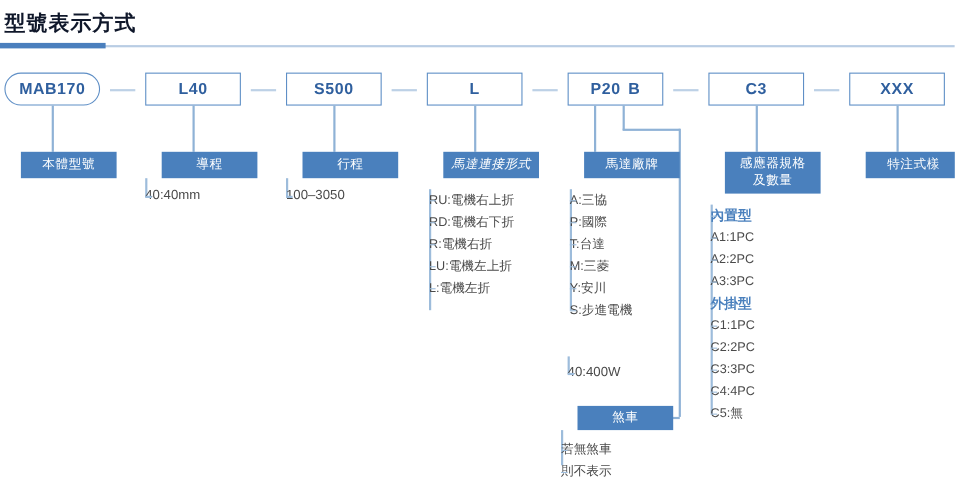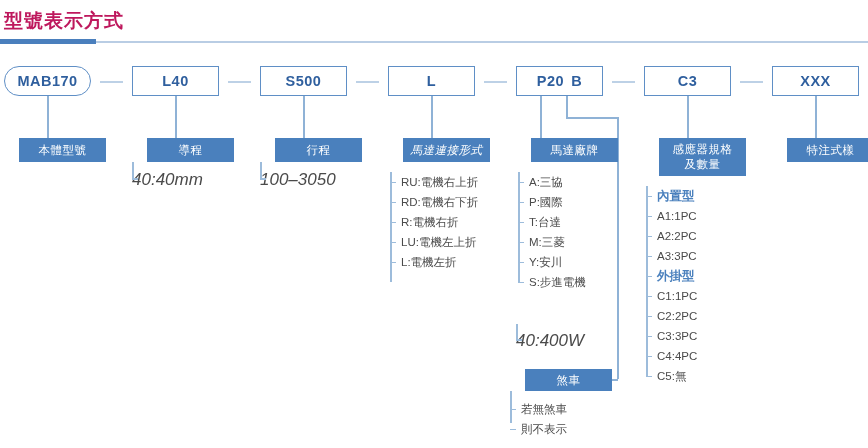--- a/index.html
+++ b/index.html
@@ -10,21 +10,21 @@
     position:relative;
     overflow:hidden;
     color:#4a4a4a;
   }
   #stage{position:relative;width:868px;height:448px;}
 
   
   .page-title{
     position:absolute;left:4px;top:8px;
     font-size:19px;font-weight:700;
-    color:#be185d;
+    color:#0f172a;
     letter-spacing:1px;
     white-space:nowrap;
   }
   .rule-line{
     position:absolute;left:0;top:41px;width:868px;height:2px;
     background:#b9cde4;
   }
   .rule-accent{
     position:absolute;left:0;top:39px;width:96px;height:5px;
     background:#4a7fbd;
@@ -67,41 +67,39 @@
   }
 
   
   .opt-list{position:absolute;}
   .opt{
     position:relative;
     font-size:11.5px;
     line-height:20px;
     color:#4a4a4a;
     white-space:nowrap;
-    padding-left:11px;
   }
   .opt::before{
     content:"";
     position:absolute;left:0;top:9.5px;
     width:6px;height:1.5px;background:#9dbcdb;
   }
   .opt.group{
     color:#4a80bd;
     font-weight:700;
     font-size:12.5px;
   }
   .list-spine{
     position:absolute;width:1.5px;background:#9dbcdb;
   }
   .plain{
     position:absolute;
-    font-size:17px;
+    font-size:12px;
     color:#4a4a4a;
     white-space:nowrap;
-    font-style:italic;
   }
   .plain::before{
     content:"";
     position:absolute;left:0;top:8px;
     width:6px;height:1.5px;background:#9dbcdb;
   }
 </style>
 </head>
 <body>
 

